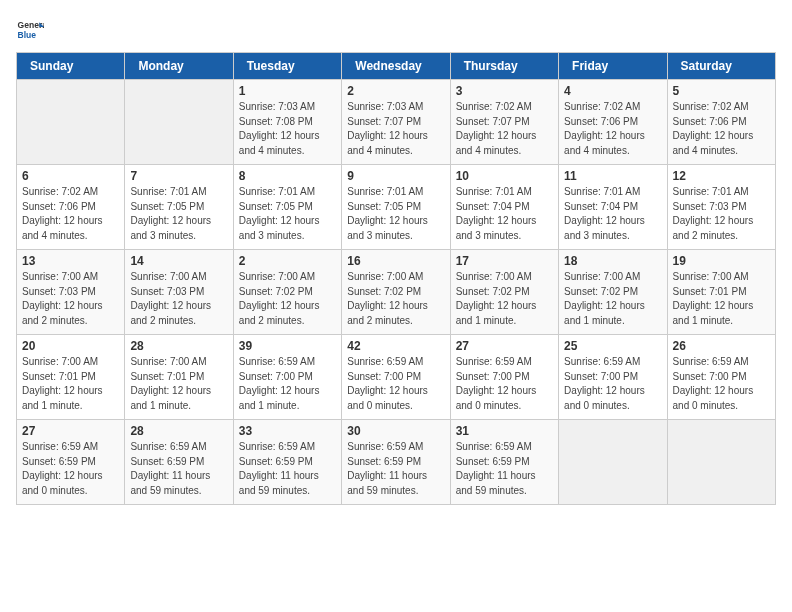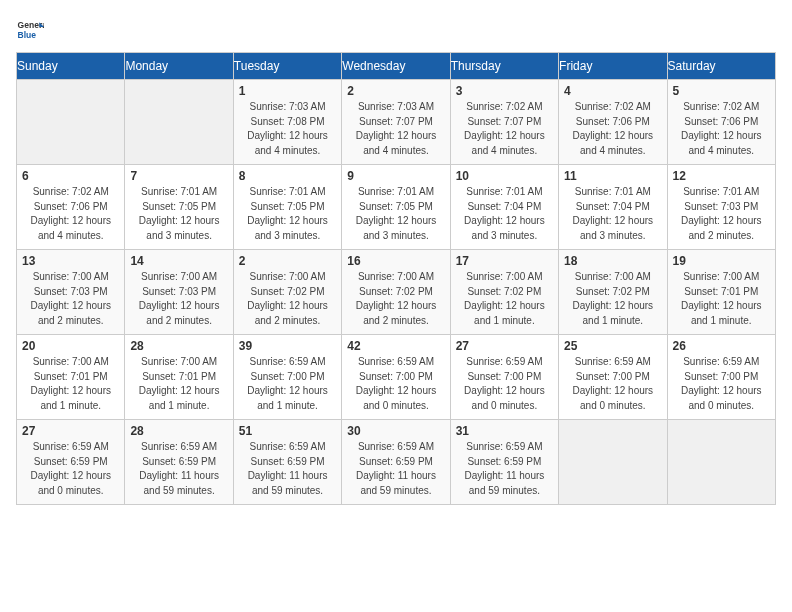--- a/index.html
+++ b/index.html
@@ -48,24 +48,24 @@
       color: #555;
     }
     table {
       width: 100%;
       border-collapse: collapse;
       font-size: 11px;
     }
     thead tr th {
       background-color: #1a5fa8;
       color: #fff;
-      padding: 6px 0;
+      padding: 6px 13px;
       text-align: left;
       font-size: 12px;
-      font-weight: normal;
+      font-weight: bold;
       border: 1px solid #ccc;
     }
     tbody tr td {
       border: 1px solid #ccc;
       vertical-align: top;
       padding: 4px 5px;
       width: calc(100% / 7);
       min-height: 80px;
       height: 85px;
       background: #fff;
@@ -77,21 +77,20 @@
       font-weight: bold;
       font-size: 12px;
       color: #333;
       display: block;
       margin-bottom: 2px;
     }
     .day-info {
       font-size: 10px;
       color: #444;
       line-height: 1.45;
-      text-align: center;
     }
     .empty {
       background: #f0f0f0 !important;
     }
   </style>
 </head>
 <body>
 
 <div class="header">
   <div class="logo">
@@ -325,21 +324,21 @@
 and 0 minutes.</div>
         </td>
         <td>
           <span class="day-num">28</span>
           <div class="day-info" style="white-space: pre-line;">Sunrise: 6:59 AM
 Sunset: 6:59 PM
 Daylight: 11 hours
 and 59 minutes.</div>
         </td>
         <td>
-          <span class="day-num">51</span>
+          <span class="day-num">33</span>
           <div class="day-info" style="white-space: pre-line;">Sunrise: 6:59 AM
 Sunset: 6:59 PM
 Daylight: 11 hours
 and 59 minutes.</div>
         </td>
         <td>
           <span class="day-num">30</span>
           <div class="day-info" style="white-space: pre-line;">Sunrise: 6:59 AM
 Sunset: 6:59 PM
 Daylight: 11 hours

